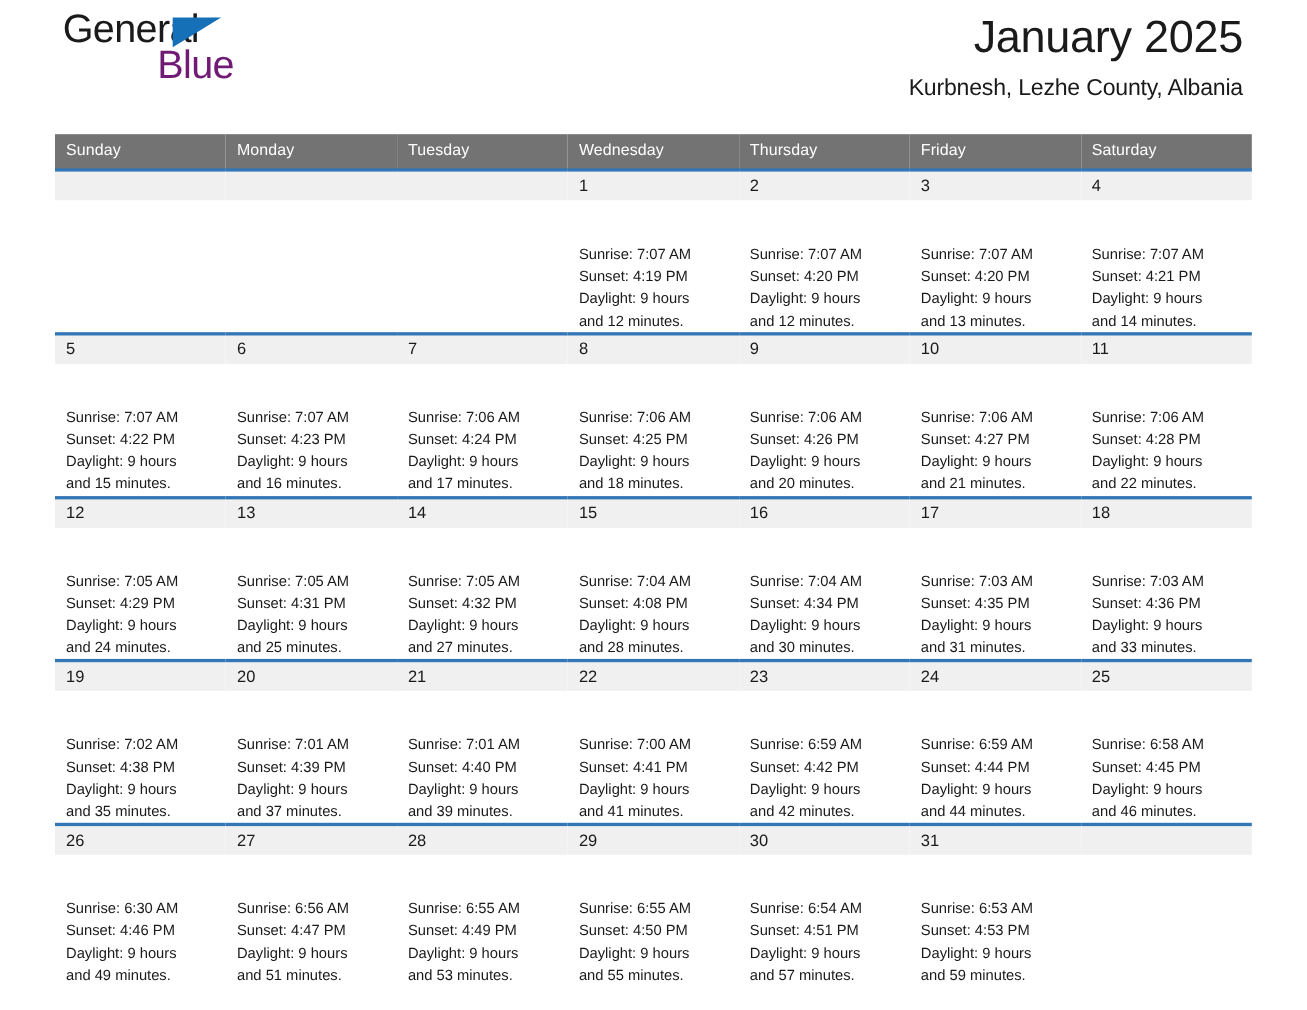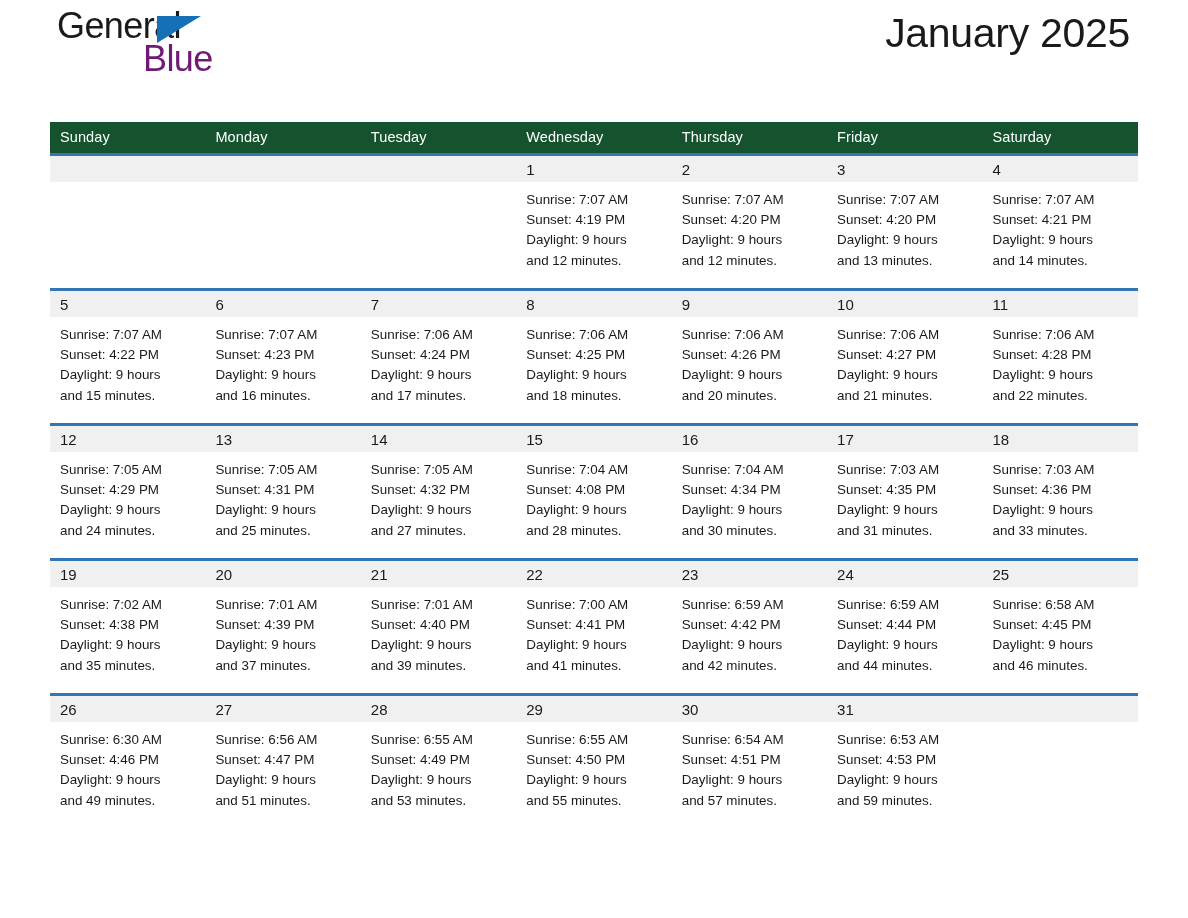--- a/index.html
+++ b/index.html
@@ -89,21 +89,21 @@
   
   .calendar {
     margin: 12px 50px 0 50px;
     width: 1088px;
     border-collapse: collapse;
     table-layout: fixed;
   }
   .calendar col { width: 155.43px; }
 
   .dow-row th {
-    background: #14532d;
+    background: #737373;
     color: #ffffff;
     font-size: 14.5px;
     font-weight: normal;
     text-align: left;
     padding: 7px 0 8px 10px;
     height: 16px;
     vertical-align: middle;
     letter-spacing: 0.1px;
   }
 
@@ -125,20 +125,21 @@
     display: flex;
     align-items: center;
   }
   .daynum {
     font-size: 15px;
     line-height: 17px;
     color: #1a1a1a;
   }
   .cell-body {
     padding: 8px 8px 0 10px;
+    margin-top: 31px;
   }
   .cell-body div {
     font-size: 13.4px;
     line-height: 20.2px;
     color: #1a1a1a;
     white-space: nowrap;
   }
   .cell.blank .daynum-band { background: #f0f0f0; }
 </style>
 </head>
@@ -149,20 +150,21 @@
   <div class="top">
 
     <div class="brand">
       <span class="brand-line1">General</span>
       <span class="brand-tri"></span>
       <span class="brand-line2">Blue</span>
     </div>
 
     <div class="title-block">
       <div class="month-title">January 2025</div>
+      <div class="subtitle">Kurbnesh, Lezhe County, Albania</div>
     </div>
 
   </div>
 
   <table class="calendar">
     <colgroup>
       <col>
         <col>
         <col>
         <col>

